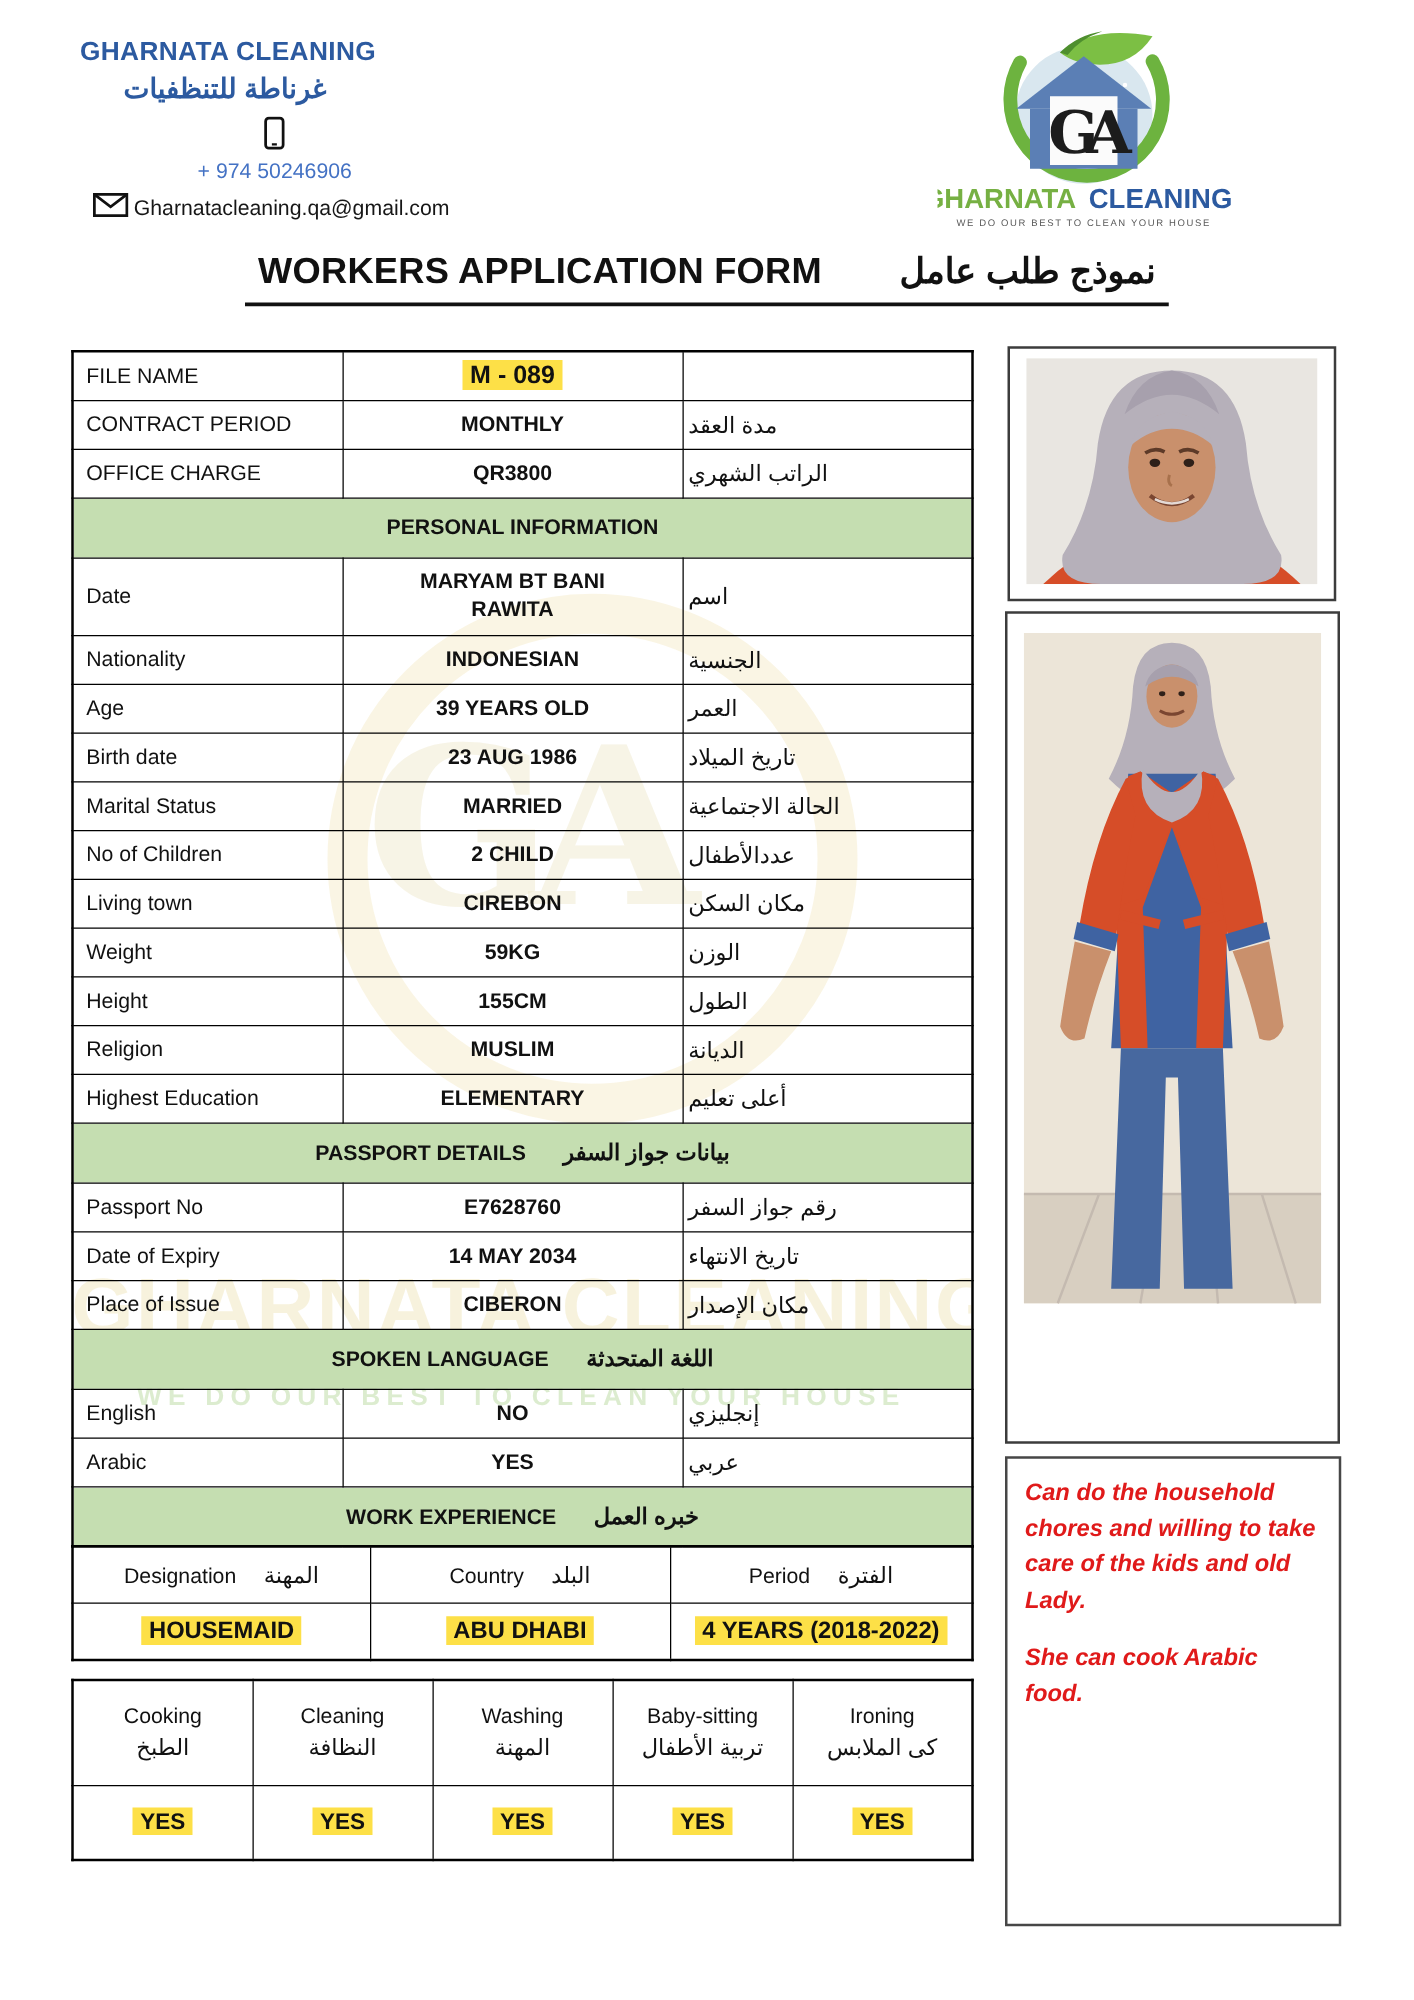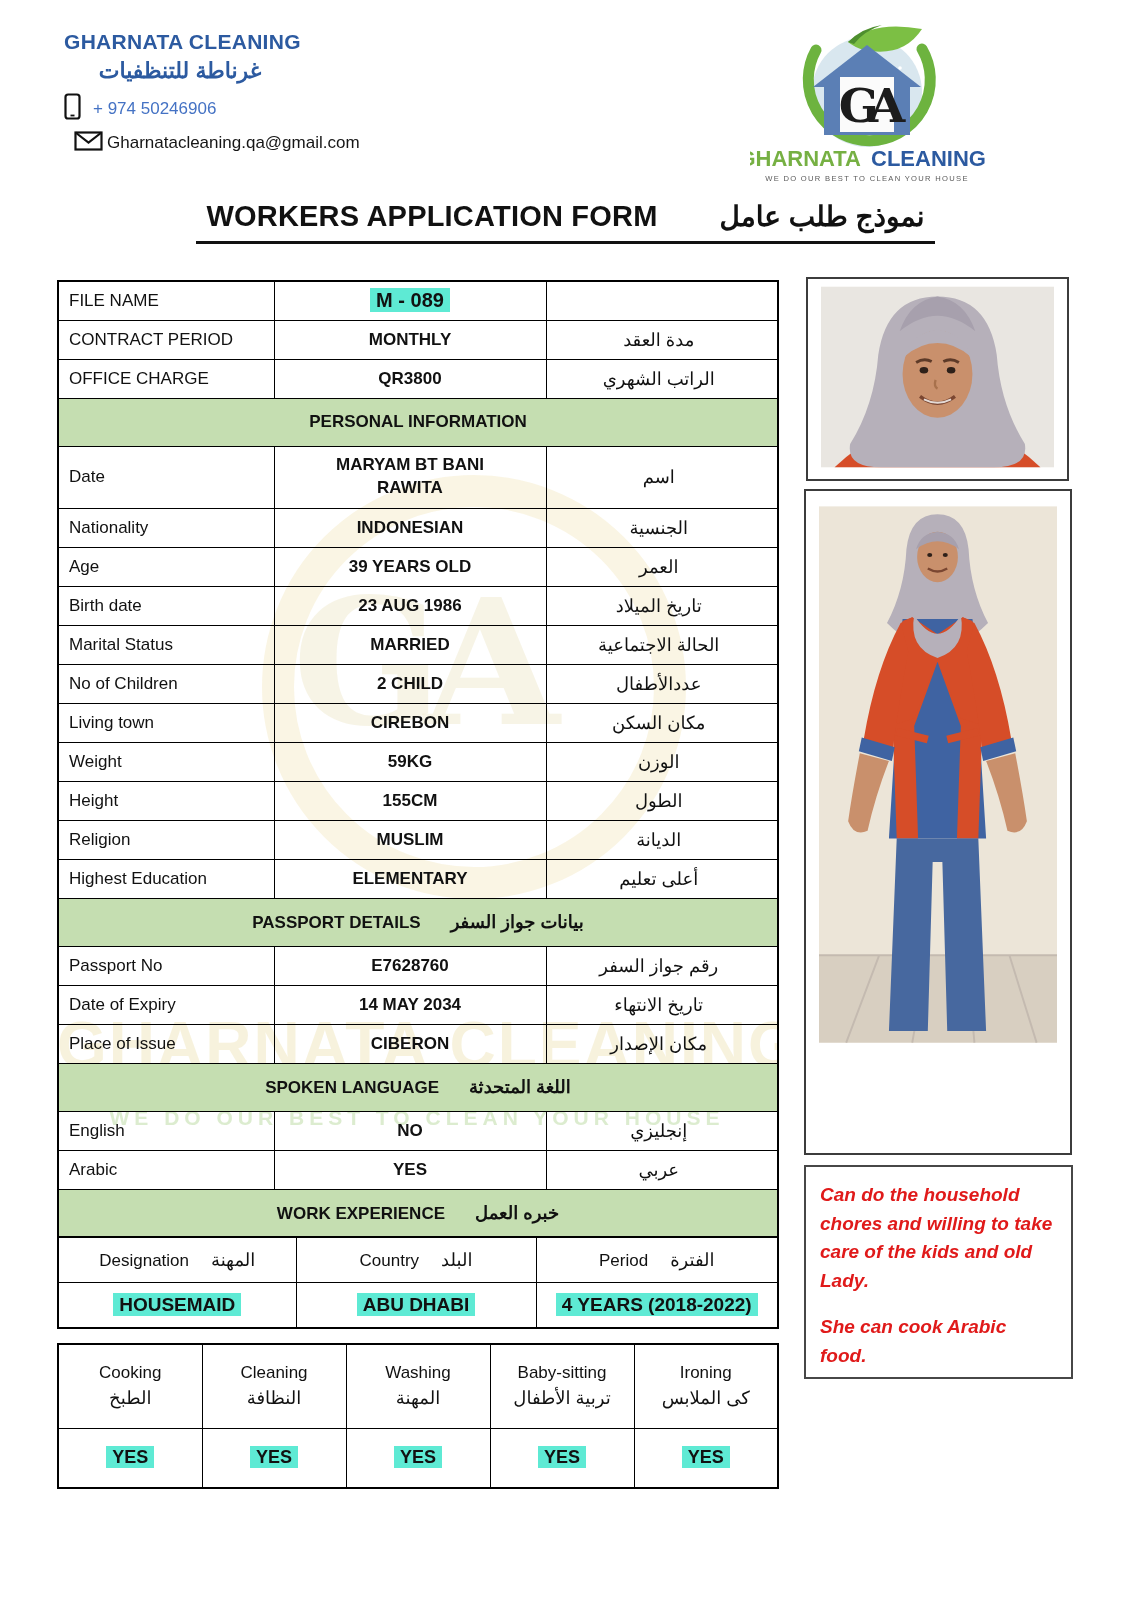--- a/index.html
+++ b/index.html
@@ -8,21 +8,21 @@
     width:1131px; height:1600px; background:#ffffff; position:relative;
     font-family:"Liberation Sans", sans-serif; color:#111; overflow:hidden;
   }
   .page { position:relative; width:1131px; height:1600px; }
 
   
   .company-block { position:absolute; left:64px; top:30px; }
   .company-name { font-size:21px; font-weight:700; color:#2c5aa0; letter-spacing:.3px; }
   .company-name-ar { font-size:22px; font-weight:700; color:#2c5aa0; width:232px; text-align:center; margin-top:4px; }
   .contact-line { display:flex; align-items:center; margin-top:9px; }
-  .contact-line.phone { margin-left:0; gap:12px; }
+  .contact-line.phone { margin-left:16px; gap:2px;flex-direction:column; }
   .contact-line.email { margin-left:10px; gap:4px; margin-top:7px; }
   .contact-text { font-size:17px; }
   .phone-num { color:#4472c4; }
   .email-text { color:#161616; }
 
   .logo-block { position:absolute; left:750px; top:18px; width:238px; text-align:center; }
 
   
   .form-title { position:absolute; top:200px; left:0; width:100%; text-align:center; }
   .title-line { display:inline-block; border-bottom:3px solid #111; padding:0 10px 8px; white-space:nowrap; }
@@ -41,47 +41,47 @@
   .wm-tag { position:absolute; left:0; right:0; top:676px; text-align:center; white-space:nowrap;
             font-size:21px; font-weight:700; color:rgba(210,231,194,.78); letter-spacing:5px; }
 
   
   .left-col { position:absolute; left:57px; top:280px; width:720px; z-index:1; }
   table { border-collapse:collapse; table-layout:fixed; width:720px; }
   .mt, .wt, .st { border:2px solid #000; }
   td { border:1px solid #000; font-size:17px; padding:2px 4px; overflow:hidden; }
   .c1 { padding-left:10px; }
   .c2 { text-align:center; font-weight:700; }
-  .c3 { text-align:center; padding-right:10px; direction:rtl; font-size:18px; }
+  .c3 { text-align:left; padding-right:10px; direction:rtl; font-size:18px; }
   tr.r  { height:39px; }
   tr.r-name { height:62px; }
   .name-wrap { display:inline-block; max-width:185px; line-height:1.35; }
   tr.sec td { background:#c5deb1; text-align:center; font-weight:700; height:48px; font-size:17px; }
   .sec-ar { margin-left:30px; font-size:18px; }
-  .hl { background:#5eead4; padding:1px 6px; }
+  .hl { background:#fde047; padding:1px 6px; }
   .hl-big { font-size:20px; }
 
   .wt { margin-top:-2px; }
   .wt .wh td { height:45px; text-align:center; font-weight:400; }
   .wt .wh .ar { margin-left:22px; font-size:18px; }
   .wt .wv td { height:46px; text-align:center; font-weight:700; font-size:19px; }
 
   .st { margin-top:14px; }
   .st .sh td { height:84px; text-align:center; font-weight:400; vertical-align:middle; }
   .st .sh .en { font-size:17px; }
   .st .sh .ar { font-size:18px; margin-top:4px; }
   .st .sv td { height:60px; text-align:center; font-weight:700; font-size:18px; }
 
   
   .photo-box-1 { position:absolute; left:806px; top:277px; width:263px; height:204px;
                  border:2px solid #3c3c3c; background:#fff; padding:5px 13px; z-index:1; }
   .photo-box-2 { position:absolute; left:804px; top:489px; width:268px; height:666px;
                  border:2px solid #3c3c3c; background:#fff; padding:11px 13px 0; z-index:1; }
   .photo-box-1 svg, .photo-box-2 svg { display:block; width:100%; }
-  .note-box { position:absolute; left:804px; top:1165px; width:269px; height:214px;
+  .note-box { position:absolute; left:804px; top:1165px; width:269px; height:376px;
               border:2px solid #474747; background:#fff; padding:14px 14px; z-index:1; }
   .note-box p { color:#e01a1a; font-style:italic; font-weight:600; font-size:19px;
                 line-height:1.5; margin:0 0 18px; }
 </style>
 </head>
 <body>
 
 <div class="page">
 
   <div class="watermark">

